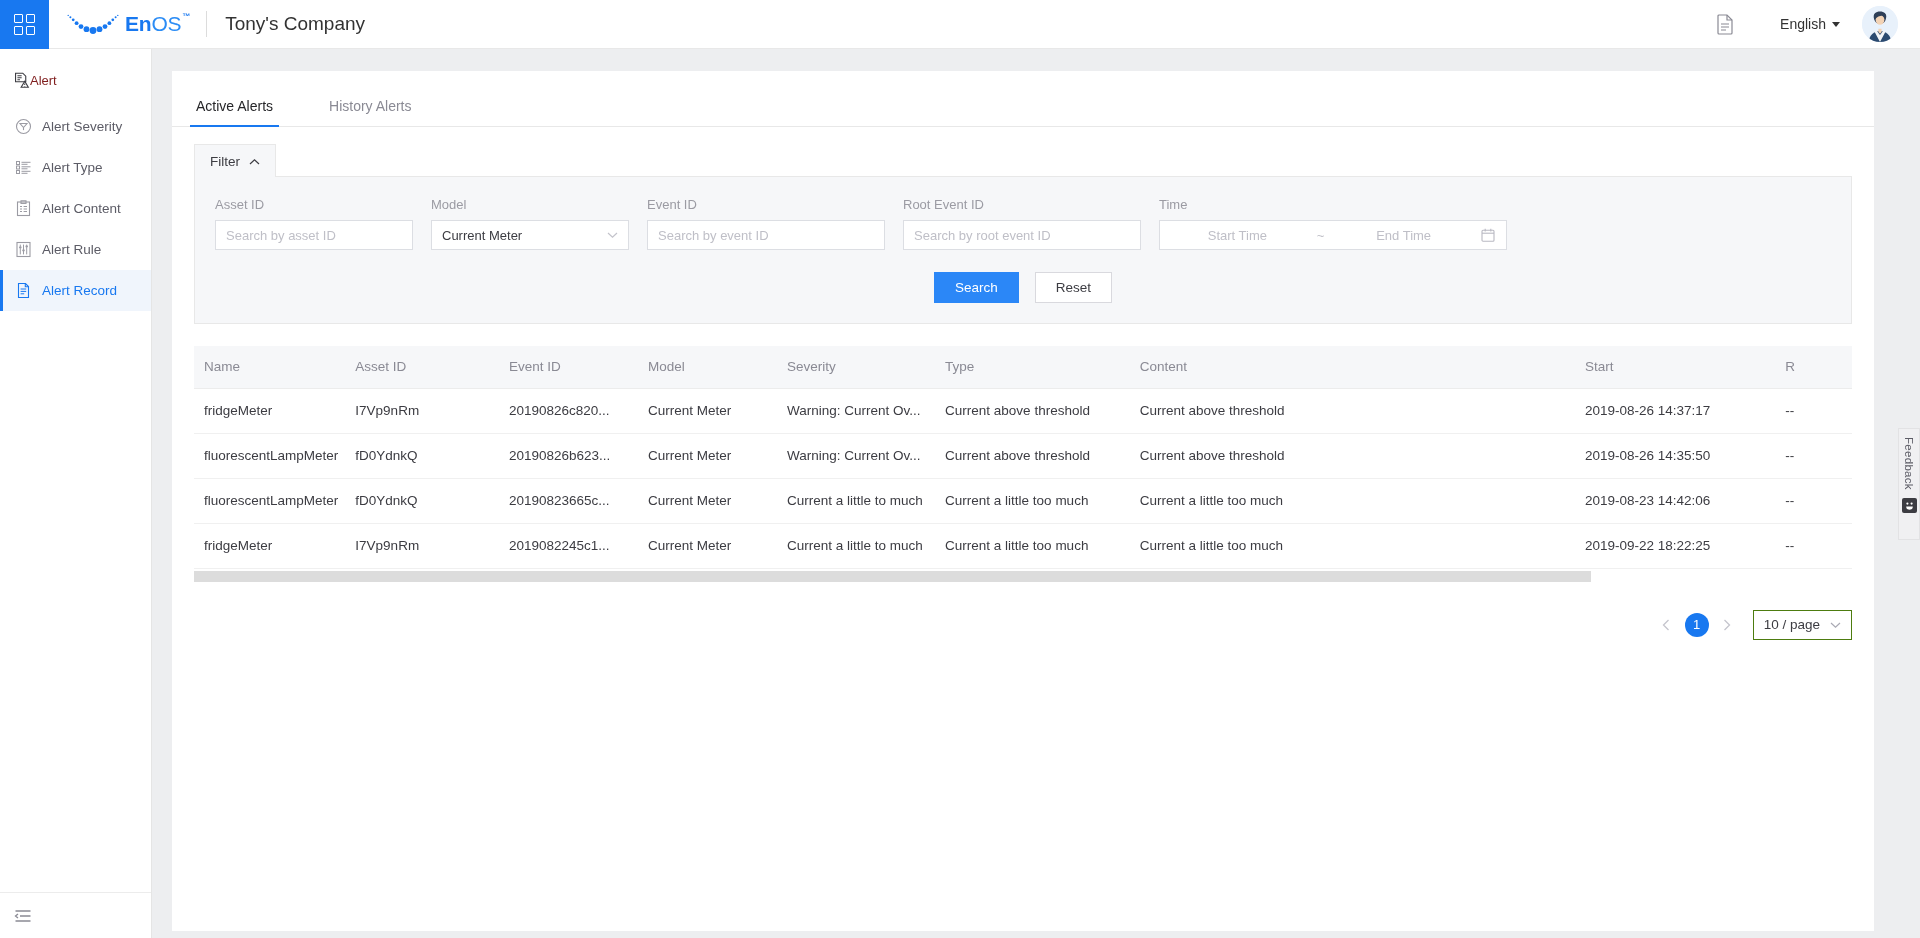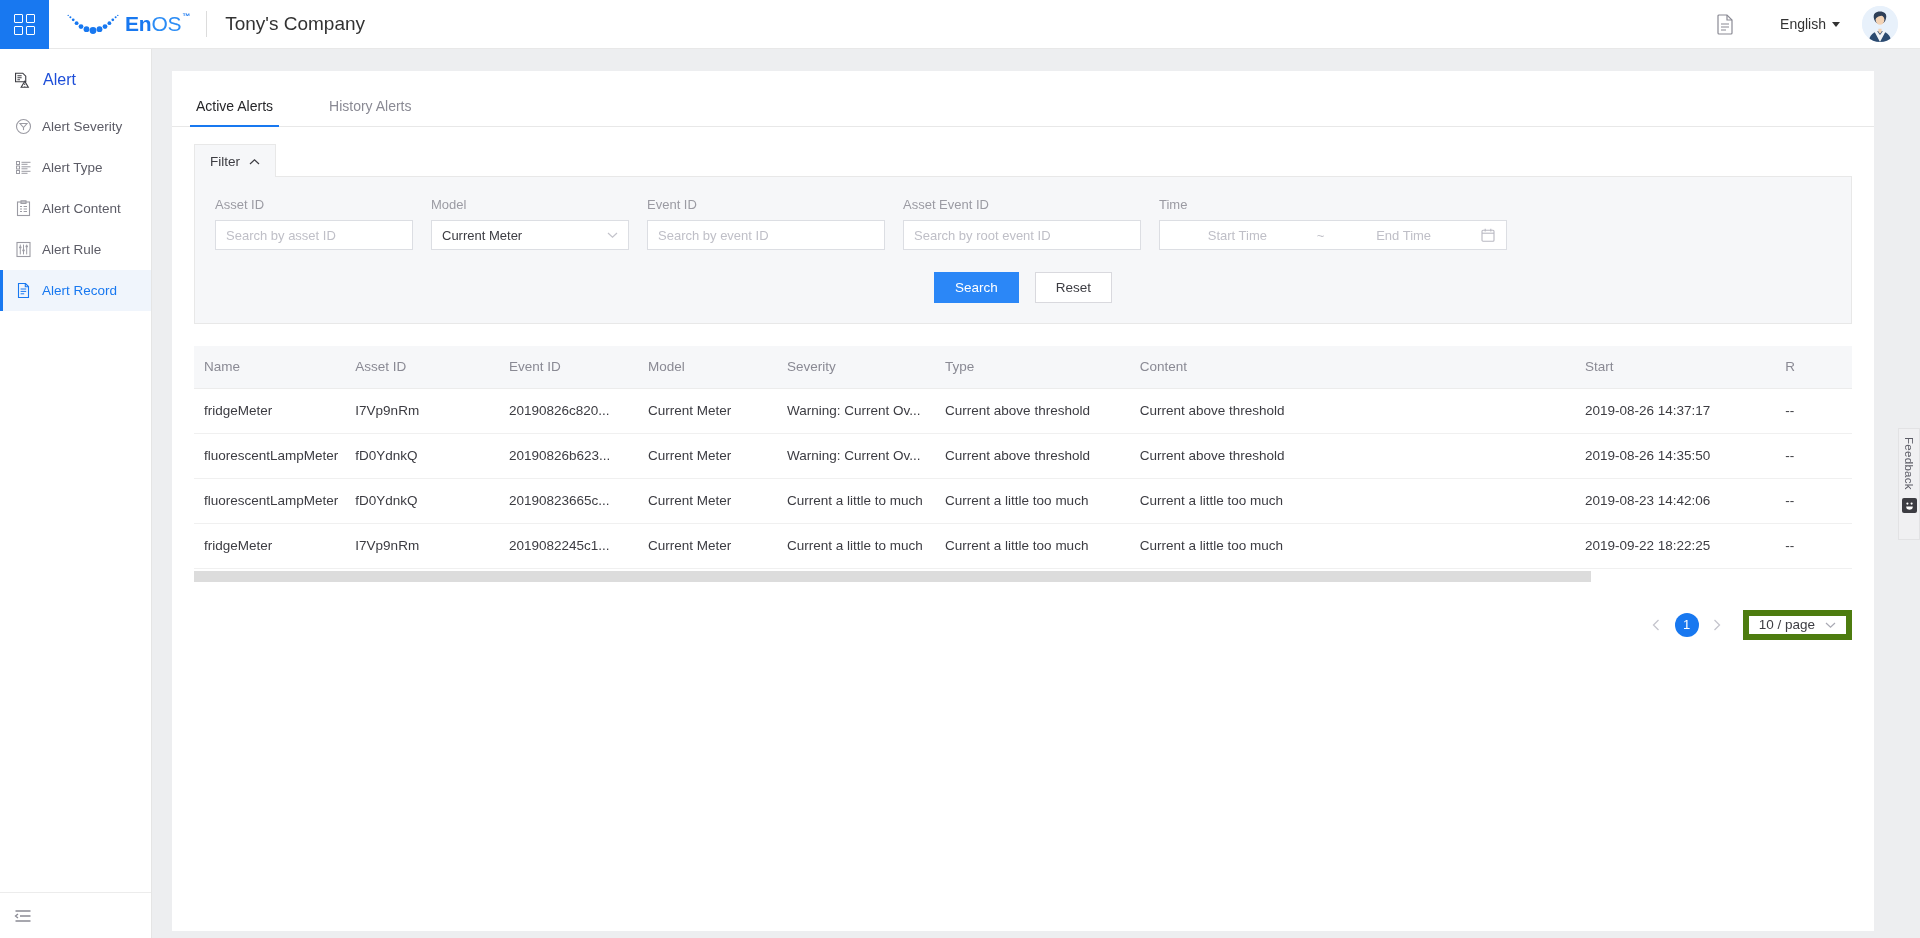--- a/index.html
+++ b/index.html
@@ -52,21 +52,21 @@
   }
 
   
   .sidebar {
     position: absolute; top: 49px; left: 0; width: 152px; height: 889px;
     background: #ffffff; border-right: 1px solid #e5e5e5; z-index: 10;
   }
   .nav-header {
     display: flex; align-items: center; height: 52px; padding-left: 13px; margin-top: 5px;
   }
-  .nav-header .nav-label { font-size: 16px; color: #1d4ed8; margin-left: 13px; }
+  .nav-header .nav-label { font-size: 13px; color: #7f1d1d; }
   .nav-item {
     display: flex; align-items: center; height: 41px; padding-left: 15px;
     cursor: pointer; position: relative; color: #5c5c66;
   }
   .nav-item .nav-label { font-size: 13.5px; margin-left: 10px; color: #5c5c66; }
   .nav-item.active { background: #f0f5fc; text-align: right; }
   .nav-item.active .nav-label { color: #1878f0; }
   .nav-item.active::before {
     content: ""; position: absolute; left: 0; top: 0; width: 3px; height: 100%; background: #1878f0;
   }
@@ -170,21 +170,21 @@
   .pg-arrow {
     width: 24px; height: 24px; display: flex; align-items: center; justify-content: center;
     color: #c5c5cd; font-size: 12px; cursor: pointer;
   }
   .pg-num {
     width: 24px; height: 24px; border-radius: 50%; background: #1878f0; color: #fff;
     font-size: 13px; display: flex; align-items: center; justify-content: center;
     margin: 0 6px; cursor: pointer;
   }
   .pg-size {
-    height: 30px; border: 6px solid #4d7c0f; background: #fff; margin-left: 14px;
+    height: 30px; border: 1px solid #4d7c0f; background: #fff; margin-left: 14px;
     display: flex; align-items: center; padding: 0 10px; font-size: 13.5px; color: #3c3c42;
     cursor: pointer; min-width: 96px; justify-content: space-between;
   }
 
   
   .feedback {
     position: absolute; right: 0; top: 428px; width: 22px; height: 112px;
     background: #f0f0f2; border: 1px solid #e2e2e4; z-index: 30;
     display: flex; flex-direction: column; align-items: center; justify-content: flex-start;
     padding-top: 8px; cursor: pointer;
@@ -391,21 +391,21 @@
           </div>
 
           <div class="filter-field">
             <span class="filter-label">Event ID</span>
             <div class="finput w-event">
               <span>Search by event ID</span>
             </div>
           </div>
 
           <div class="filter-field">
-            <span class="filter-label">Asset Event ID</span>
+            <span class="filter-label">Root Event ID</span>
             <div class="finput w-root">
               <span>Search by root event ID</span>
             </div>
           </div>
 
           <div class="filter-field">
             <span class="filter-label">Time</span>
             <div class="finput w-time">
               <span class="time-seg">Start Time</span>
               <span class="time-tilde">~</span>

